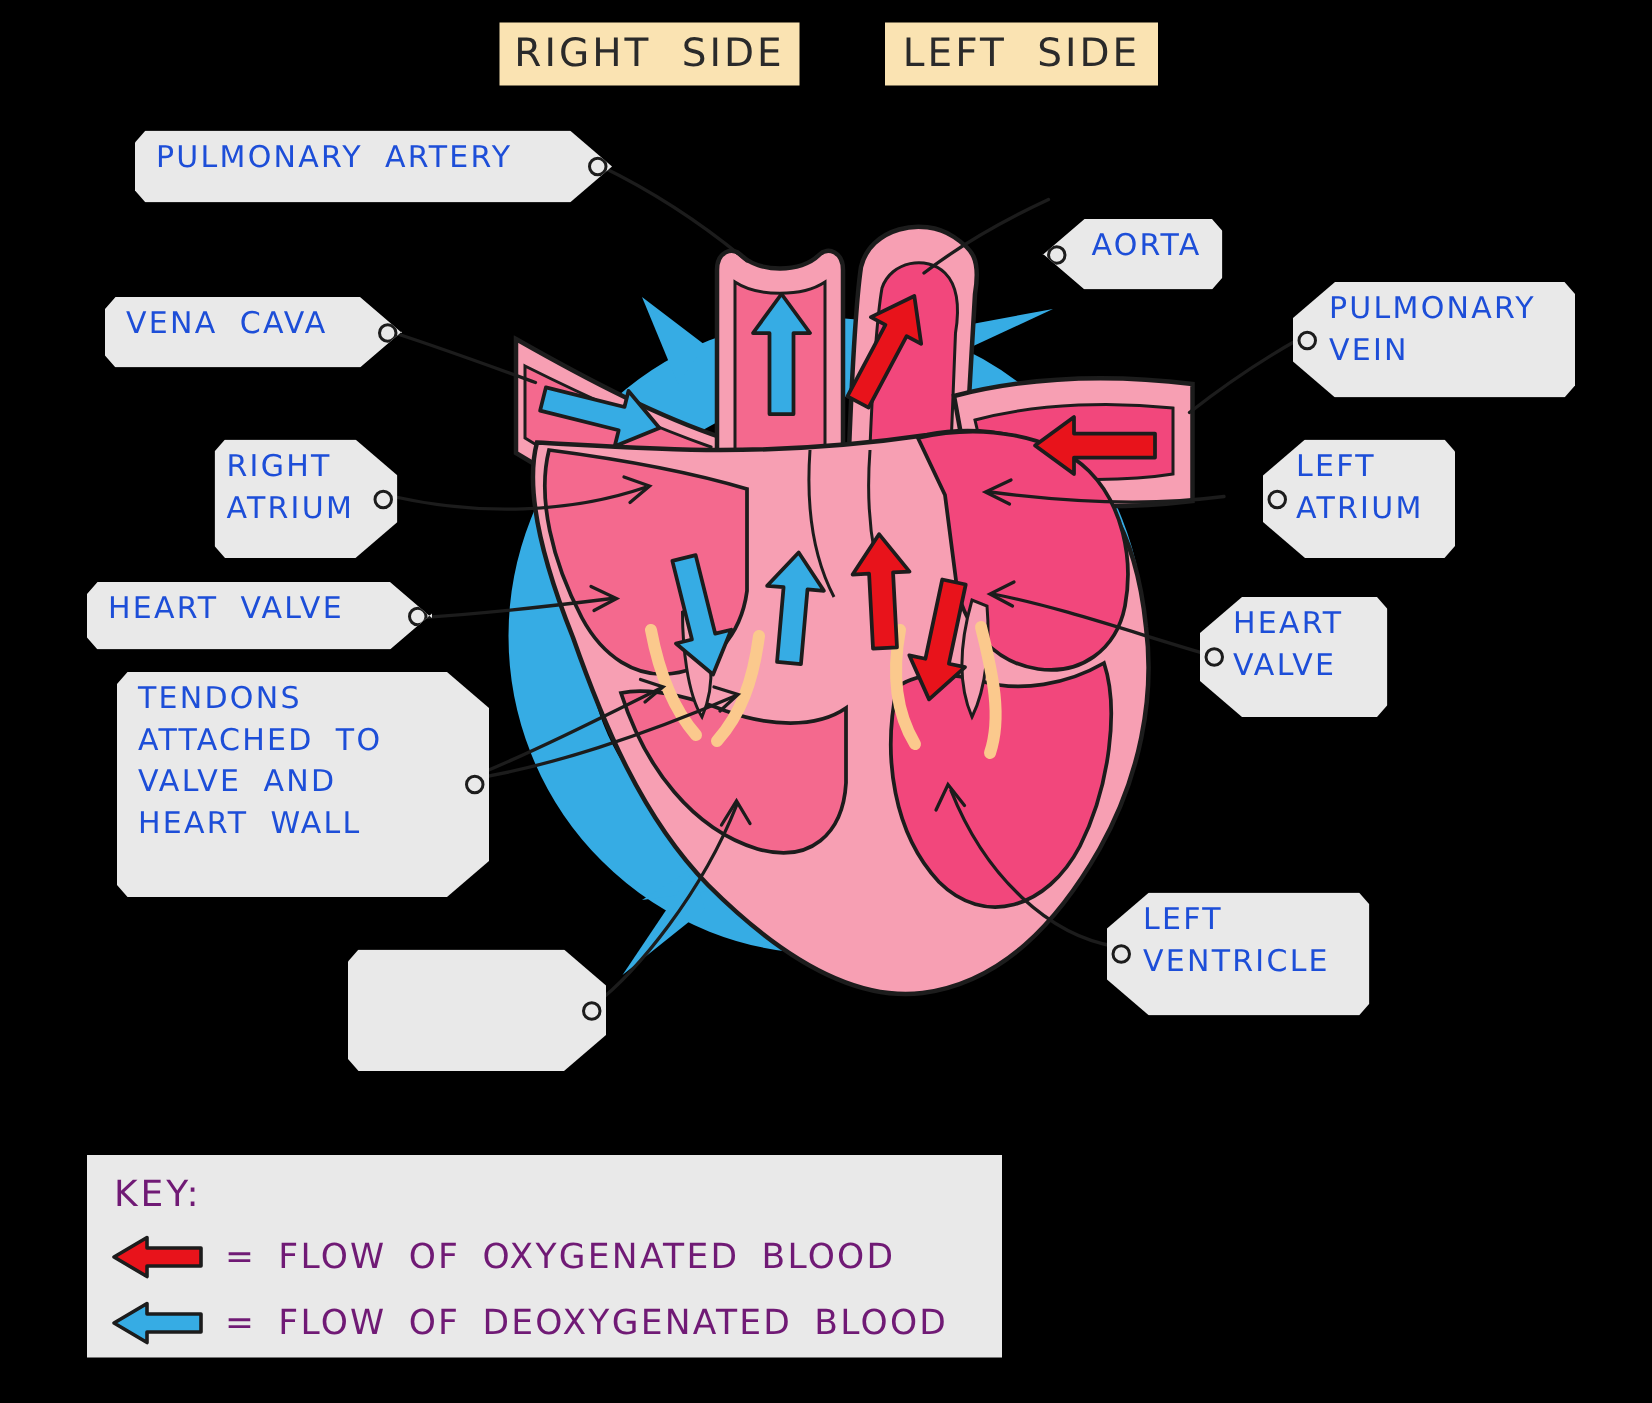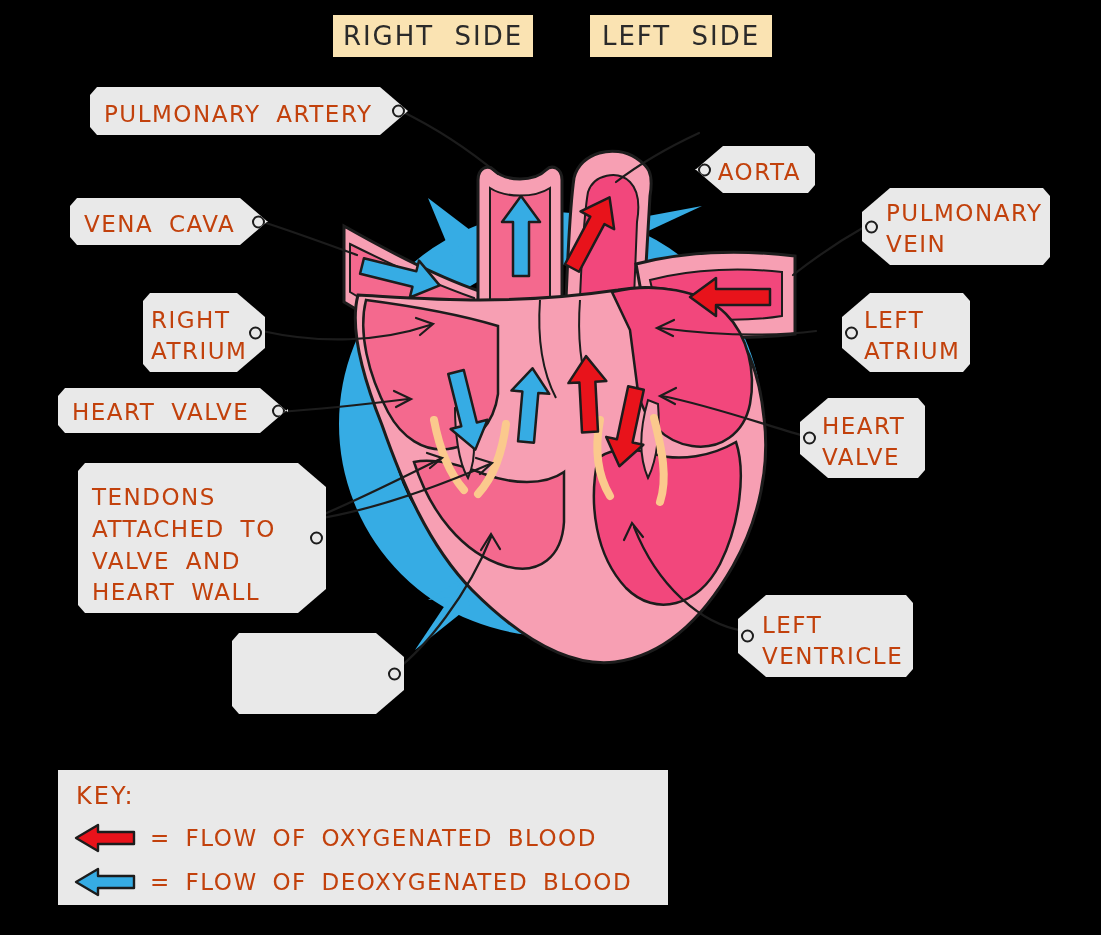--- a/index.html
+++ b/index.html
@@ -1,37 +1,37 @@
 <!DOCTYPE html>
 <html><head>
 <meta charset="utf-8">
 <style>
   html,body{margin:0;padding:0;background:#000;}
   .canvas{position:relative;width:1101px;height:935px;background:#000;overflow:hidden;
           font-family:"DejaVu Sans","Liberation Sans",sans-serif;}
   svg.heart{position:absolute;left:0;top:0;width:1101px;height:935px;}
 
   
-  .tag{position:absolute;background:#E9E9E9;color:#c2410c;display:flex;align-items:flex-end;
-       font-size:23px;letter-spacing:1.5px;word-spacing:7px;line-height:1.38;padding:4px 14px;
+  .tag{position:absolute;background:#E9E9E9;color:#1d4ed8;display:flex;align-items:flex-start;
+       font-size:20px;letter-spacing:1.5px;word-spacing:7px;line-height:1.38;padding:4px 14px;
        box-sizing:border-box;}
   .tag-left{clip-path:polygon(7px 0,calc(100% - 28px) 0,100% 24px,100% calc(100% - 24px),calc(100% - 28px) 100%,7px 100%,0 calc(100% - 8px),0 8px);}
   .tag-right{clip-path:polygon(calc(100% - 7px) 0,28px 0,0 24px,0 calc(100% - 24px),28px 100%,calc(100% - 7px) 100%,100% calc(100% - 8px),100% 8px);}
   .dot{position:absolute;width:9px;height:9px;border:2.5px solid #1C1C1C;border-radius:50%;
        background:#E9E9E9;top:50%;transform:translateY(-50%);}
   .tag-left .dot{right:3px;}
   .tag-right .dot{left:3px;}
 
   
   .sidebox{position:absolute;background:#FAE3B2;color:#2A2A2A;display:flex;align-items:center;
            justify-content:center;font-size:26px;letter-spacing:2px;word-spacing:10px;}
 
   
   .keybox{position:absolute;left:58px;top:770px;width:610px;height:135px;background:#E9E9E9;
-          color:#c2410c;box-sizing:border-box;padding:10px 16px;}
+          color:#701a75;box-sizing:border-box;padding:10px 16px;}
   .key-title{font-size:24px;letter-spacing:2px;margin:2px 0 6px 2px;}
   .key-row{display:flex;align-items:center;height:44px;}
   .key-row svg{flex:0 0 auto;margin-right:14px;}
   .key-text{font-size:23px;letter-spacing:1.5px;word-spacing:6px;}
 </style>
 </head>
 <body>
 
 <div class="canvas">
 
@@ -152,21 +152,21 @@
     <span class="dot"></span>
   </div>
   <div class="tag tag-left" style="left:143px;top:293px;width:122px;height:79px;padding:4px 8px;">
     <span>RIGHT ATRIUM</span>
     <span class="dot"></span>
   </div>
   <div class="tag tag-left" style="left:58px;top:388px;width:230px;height:45px;">
     <span>HEART VALVE</span>
     <span class="dot"></span>
   </div>
-  <div class="tag tag-left" style="left:78px;top:448px;width:248px;height:150px;margin-top:15px;">
+  <div class="tag tag-left" style="left:78px;top:448px;width:248px;height:150px;">
     <span>TENDONS ATTACHED TO VALVE AND HEART WALL</span>
     <span class="dot"></span>
   </div>
   <div class="tag tag-left" style="left:232px;top:633px;width:172px;height:81px;padding:4px 10px;">
     <span class="dot"></span>
   </div>
 
   <div class="tag tag-right" style="left:695px;top:113px;width:120px;height:47px;justify-content:flex-end;margin-top:33px;">
     <span>AORTA</span>
     <span class="dot"></span>

